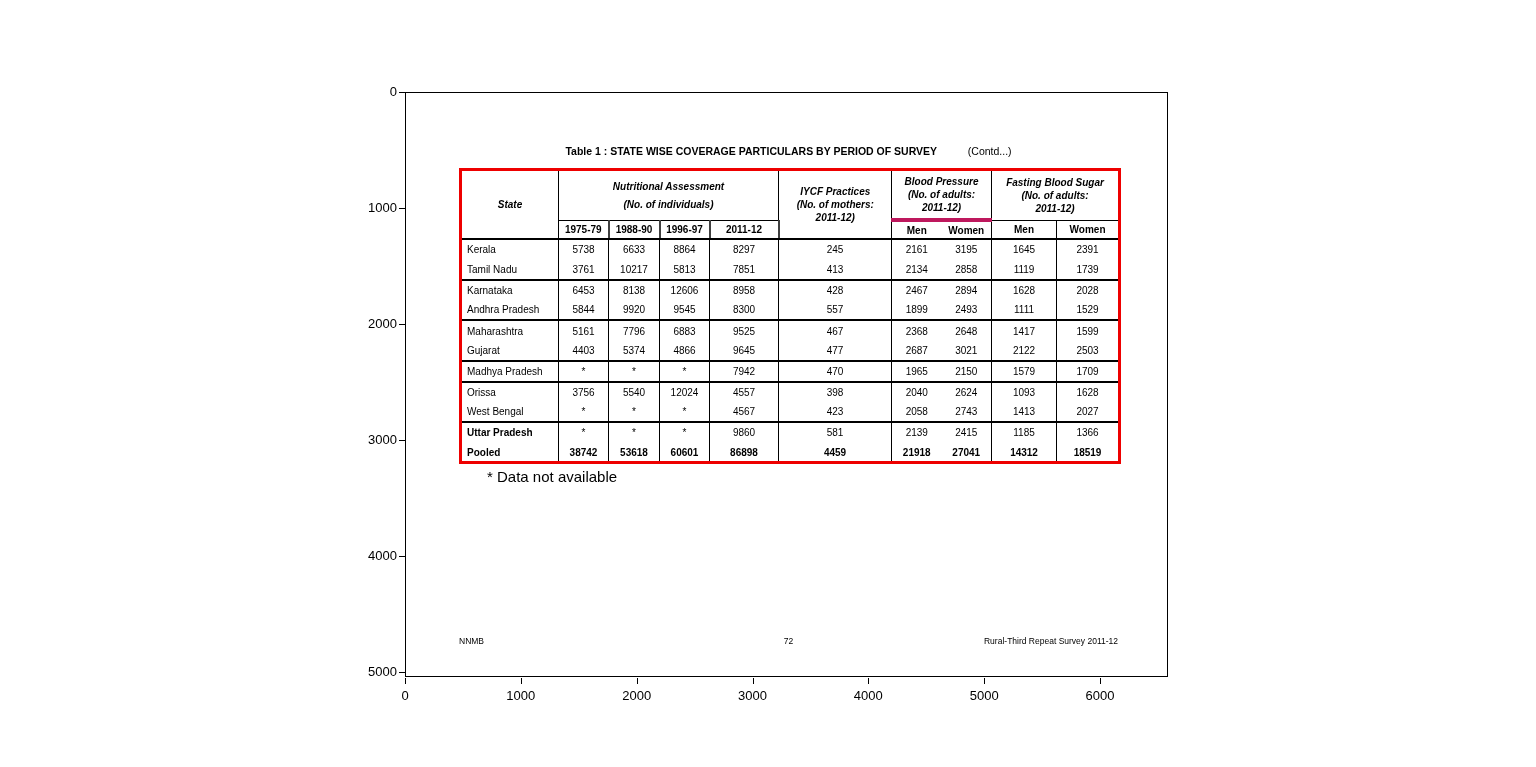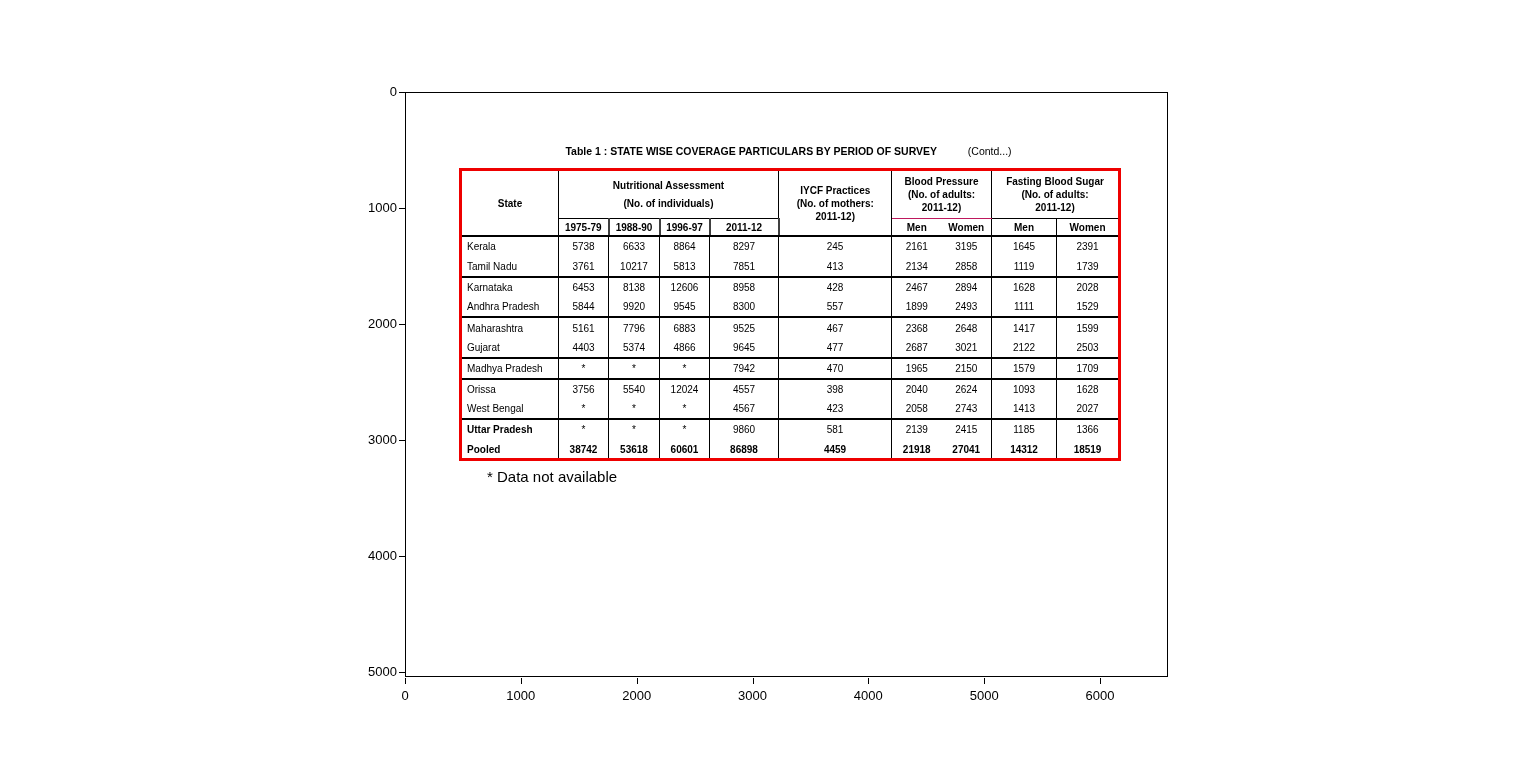--- a/index.html
+++ b/index.html
@@ -11,30 +11,30 @@
   .ytick{position:absolute;width:6px;height:1px;background:#000;left:399px;}
   .xtick-label{position:absolute;width:60px;top:688px;text-align:center;font-size:13px;}
   .ytick-label{position:absolute;width:62px;left:335px;text-align:right;font-size:13px;}
   #scan-title{position:absolute;left:459px;top:145px;width:659px;text-align:center;
               font-size:10.5px;font-weight:bold;white-space:nowrap;}
   #scan-title .suffix{font-weight:normal;padding-left:28px;}
   #datatable{position:absolute;left:459px;top:168px;border-collapse:collapse;
              border:3px solid #ee0000;table-layout:fixed;width:659px;}
   #datatable th,#datatable td{padding:0;font-size:10px;text-align:center;vertical-align:middle;
              overflow:hidden;white-space:nowrap;}
-  #datatable thead tr.r1 th{height:47px;}
+  #datatable thead tr.r1 th{height:47px;font-style:italic;}
   #datatable thead tr.r2 th{height:16px;}
   #datatable tbody tr{height:20.36px;}
   #datatable th{font-weight:bold;}
   .hline{line-height:1.3;}
   .h-state{border-right:1px solid #000;border-bottom:2px solid #000;}
   .h-nutr{border-right:1px solid #000;border-bottom:1px solid #000;}
   .h-nutr .hline.gap{margin-bottom:5px;}
   .h-iycf{border-right:1px solid #000;border-bottom:2px solid #000;}
-  .h-bp{border-right:1px solid #000;border-bottom:1px solid #be185d;}
+  .h-bp{border-right:1px solid #000;border-bottom:4px solid #be185d;}
   .h-fbs{border-bottom:1px solid #000;margin-top:16px;}
   .h-year{border-right:2px solid #404040;border-bottom:2px solid #000;}
   .h-men-bp{border-bottom:2px solid #000;}
   .h-women-bp{border-right:1px solid #000;border-bottom:2px solid #000;}
   .h-men-fbs{border-right:1px solid #000;border-bottom:2px solid #000;}
   .h-women-fbs{border-bottom:2px solid #000;}
   .c-state{text-align:left !important;padding-left:5px !important;border-right:1px solid #000;}
   .c-y1,.c-y2,.c-y3,.c-y4{border-right:1px solid #000;}
   .c-iycf{border-right:1px solid #000;}
   .c-bpw{border-right:1px solid #000;}
@@ -234,20 +234,25 @@
     <td class="c-bpm">21918</td>
     <td class="c-bpw">27041</td>
     <td class="c-fbm">14312</td>
     <td class="c-fbw">18519</td>
   </tr>
       </tbody>
   </table>
 
   <div id="footnote">* Data not available</div>
 
+  <div id="scan-footer">
+    <span class="fl">NNMB</span>
+    <span class="fc">72</span>
+    <span class="fr">Rural-Third Repeat Survey 2011-12</span>
+  </div>
 <div class="xtick" style="left: 405px;"></div>
     <div class="xtick-label" style="left: 375px;">0</div>
     <div class="xtick" style="left: 520.833px;"></div>
     <div class="xtick-label" style="left: 490.833px;">1000</div>
     <div class="xtick" style="left: 636.667px;"></div>
     <div class="xtick-label" style="left: 606.667px;">2000</div>
     <div class="xtick" style="left: 752.5px;"></div>
     <div class="xtick-label" style="left: 722.5px;">3000</div>
     <div class="xtick" style="left: 868.333px;"></div>
     <div class="xtick-label" style="left: 838.333px;">4000</div>

